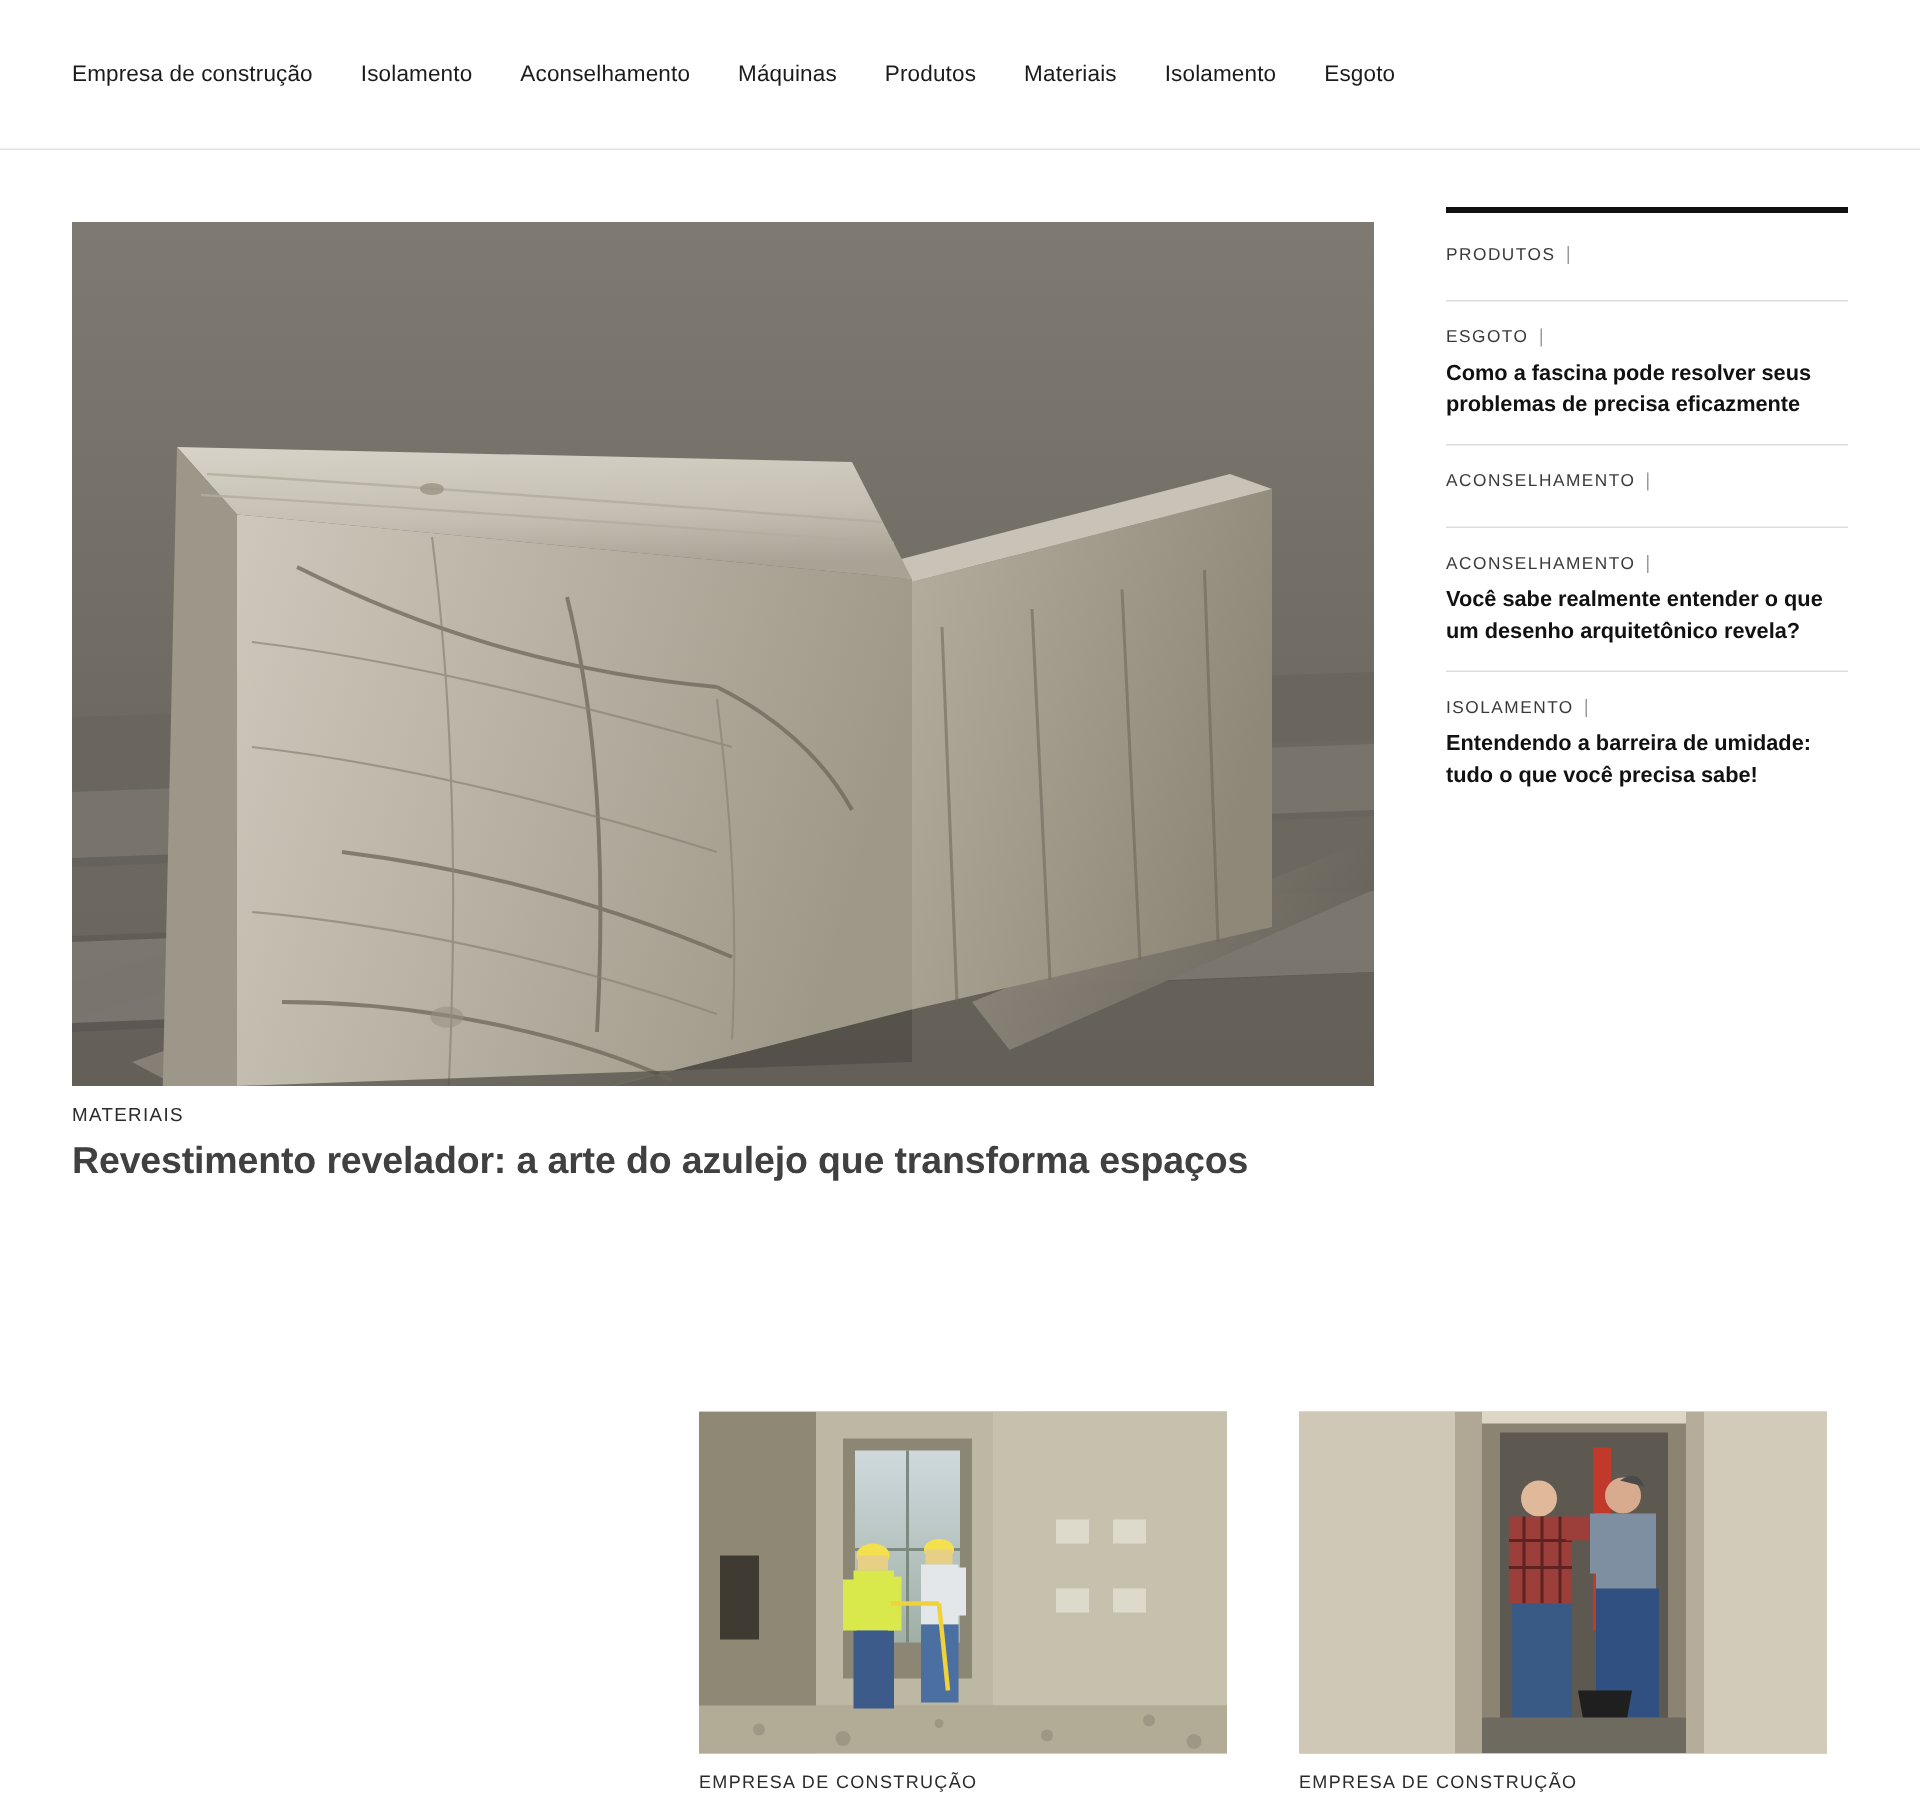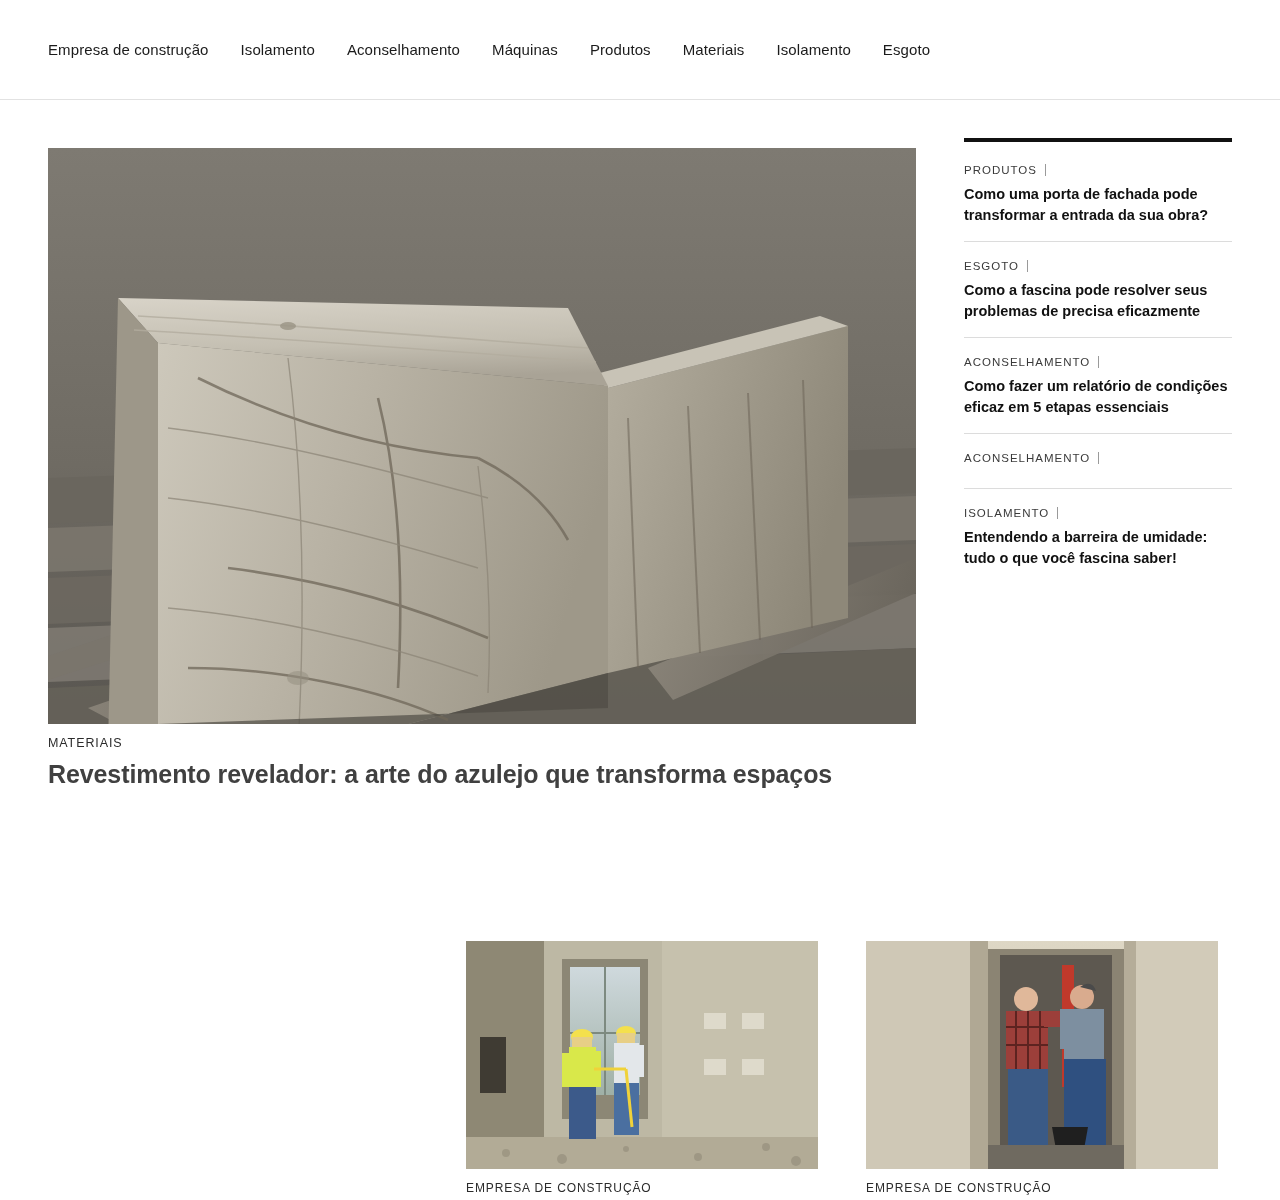--- a/index.html
+++ b/index.html
@@ -242,40 +242,39 @@
     </div>
     <div class="kicker">MATERIAIS</div>
     <h2 class="hero-title">Revestimento revelador: a arte do azulejo que transforma espaços</h2>
   </div>
 
   <aside class="col-side">
     <div class="side-rule-top"></div>
 
     <div class="side-item">
       <div class="side-cat">PRODUTOS</div>
-      <div class="side-title">Como uma porta de fachada pode transformar a entrada da sua obra?</div>
     </div>
 
     <div class="side-item">
       <div class="side-cat">ESGOTO</div>
       <div class="side-title">Como a fascina pode resolver seus problemas de precisa eficazmente</div>
     </div>
 
     <div class="side-item">
       <div class="side-cat">ACONSELHAMENTO</div>
-      <div class="side-title">Como fazer um relatório de condições eficaz em 5 etapas essenciais</div>
     </div>
 
     <div class="side-item">
       <div class="side-cat">ACONSELHAMENTO</div>
+      <div class="side-title">Você sabe realmente entender o que um desenho arquitetônico revela?</div>
     </div>
 
     <div class="side-item">
       <div class="side-cat">ISOLAMENTO</div>
-      <div class="side-title">Entendendo a barreira de umidade: tudo o que você fascina saber!</div>
+      <div class="side-title">Entendendo a barreira de umidade: tudo o que você precisa sabe!</div>
     </div>
   </aside>
 </div>
 
 <div class="cards">
   <div class="card-spacer"></div>
 
   <div class="card">
     <div class="card-img">
       <svg viewBox="0 0 352 228" preserveAspectRatio="none" aria-hidden="true">

